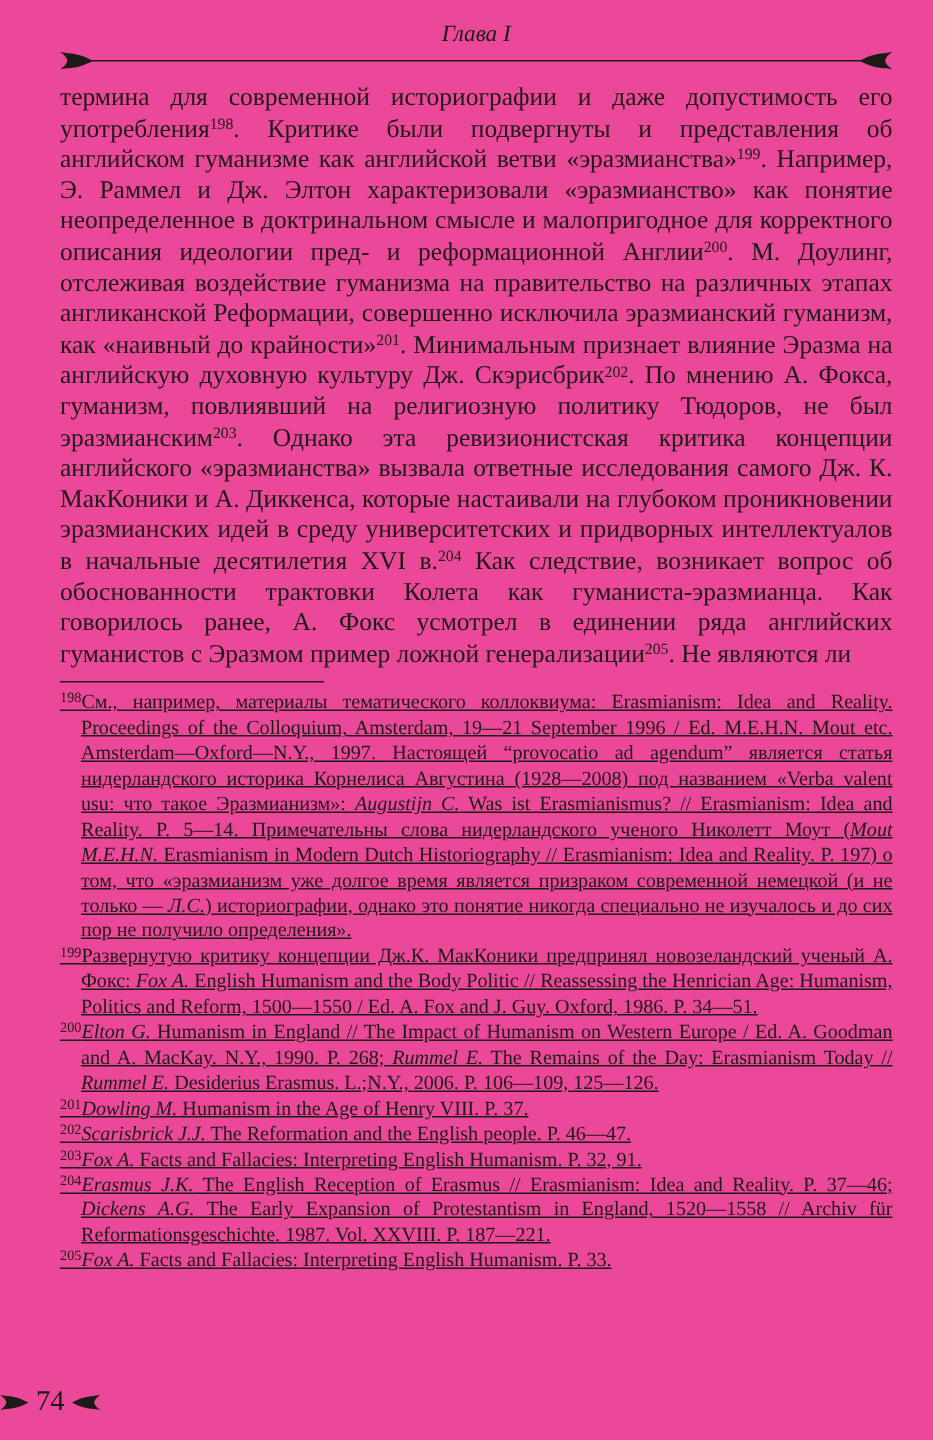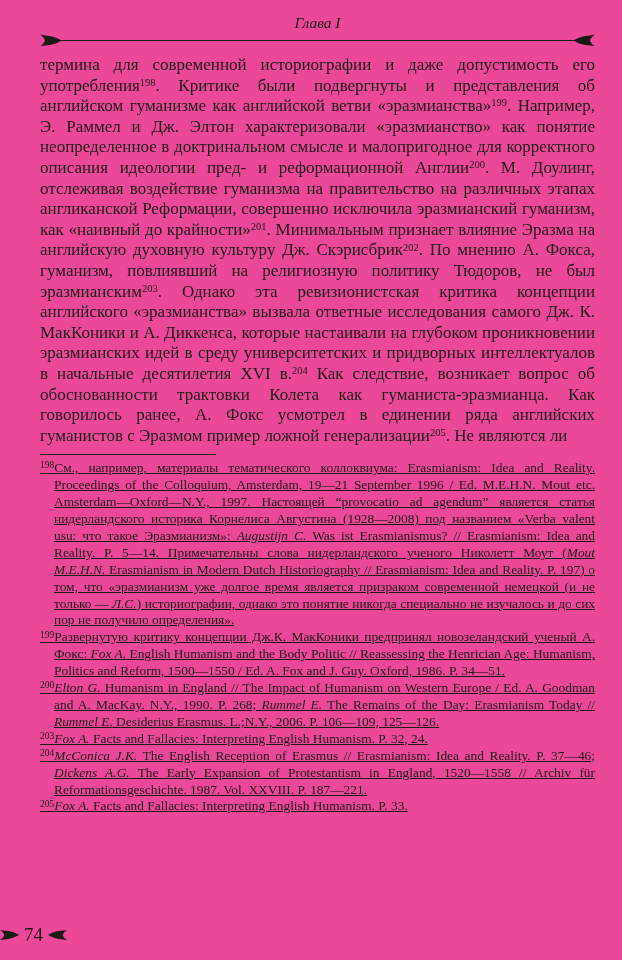--- a/index.html
+++ b/index.html
@@ -114,22 +114,24 @@
   <main>
     <p class="body-text" id="body-paragraph"><span>термина для современной историографии и даже допустимость его употребления</span><sup class="ref">198</sup><span>. Критике были подвергнуты и представления об английском гуманизме как английской ветви «эразмианства»</span><sup class="ref">199</sup><span>. Например, Э. Раммел и Дж. Элтон характеризовали «эразмианство» как понятие неопределенное в доктринальном смысле и малопригодное для корректного описания идеологии пред- и реформационной Англии</span><sup class="ref">200</sup><span>. М. Доулинг, отслеживая воздействие гуманизма на правительство на различных этапах англиканской Реформации, совершенно исключила эразмианский гуманизм, как «наивный до крайности»</span><sup class="ref">201</sup><span>. Минимальным признает влияние Эразма на английскую духовную культуру Дж. Скэрисбрик</span><sup class="ref">202</sup><span>. По мнению А. Фокса, гуманизм, повлиявший на религиозную политику Тюдоров, не был эразмианским</span><sup class="ref">203</sup><span>. Однако эта ревизионистская критика концепции английского «эразмианства» вызвала ответные исследования самого Дж. К. МакКоники и А. Диккенса, которые настаивали на глубоком проникновении эразмианских идей в среду университетских и придворных интеллектуалов в начальные десятилетия XVI в.</span><sup class="ref">204</sup><span> Как следствие, возникает вопрос об обоснованности трактовки Колета как гуманиста-эразмианца. Как говорилось ранее, А. Фокс усмотрел в единении ряда английских гуманистов с Эразмом пример ложной генерализации</span><sup class="ref">205</sup><span>. Не являются ли</span></p>
   </main>
 
   <section class="footnotes">
     <div class="fn-sep"></div>
     <div id="footnotes-list">
         <div class="fn"><sup class="fnnum">198</sup><span>См., например, материалы тематического коллоквиума: Erasmianism: Idea and Reality. Proceedings of the Colloquium, Amsterdam, 19—21 September 1996 / Ed. M.E.H.N. Mout etc. Amsterdam—Oxford—N.Y., 1997. Настоящей “provocatio ad agendum” является статья нидерландского историка Корнелиса Августина (1928—2008) под названием «Verba valent usu: что такое Эразмианизм»: </span><span class="it">Augustijn C.</span><span> Was ist Erasmianismus? // Erasmianism: Idea and Reality. P. 5—14. Примечательны слова нидерландского ученого Николетт Моут (</span><span class="it">Mout M.E.H.N.</span><span> Erasmianism in Modern Dutch Historiography // Erasmianism: Idea and Reality. P. 197) о том, что «эразмианизм уже долгое время является призраком современной немецкой (и не только — </span><span class="it">Л.С.</span><span>) историографии, однако это понятие никогда специально не изучалось и до сих пор не получило определения».</span></div>
         <div class="fn"><sup class="fnnum">199</sup><span>Развернутую критику концепции Дж.К. МакКоники предпринял новозеландский ученый А. Фокс: </span><span class="it">Fox A.</span><span> English Humanism and the Body Politic // Reassessing the Henrician Age: Humanism, Politics and Reform, 1500—1550 / Ed. A. Fox and J. Guy. Oxford, 1986. P. 34—51.</span></div>
         <div class="fn"><sup class="fnnum">200</sup><span class="it">Elton G.</span><span> Humanism in England // The Impact of Humanism on Western Europe / Ed. A. Goodman and A. MacKay. N.Y., 1990. P. 268; </span><span class="it">Rummel E.</span><span> The Remains of the Day: Erasmianism Today // </span><span class="it">Rummel E.</span><span> Desiderius Erasmus. L.;N.Y., 2006. P. 106—109, 125—126.</span></div>
-        <div class="fn"><sup class="fnnum">203</sup><span class="it">Fox A.</span><span> Facts and Fallacies: Interpreting English Humanism. P. 32, 24.</span></div>
-        <div class="fn"><sup class="fnnum">204</sup><span class="it">McConica J.K.</span><span> The English Reception of Erasmus // Erasmianism: Idea and Reality. P. 37—46; </span><span class="it">Dickens A.G.</span><span> The Early Expansion of Protestantism in England, 1520—1558 // Archiv für Reformationsgeschichte. 1987. Vol. XXVIII. P. 187—221.</span></div>
+        <div class="fn"><sup class="fnnum">201</sup><span class="it">Dowling M.</span><span> Humanism in the Age of Henry VIII. P. 37.</span></div>
+        <div class="fn"><sup class="fnnum">202</sup><span class="it">Scarisbrick J.J.</span><span> The Reformation and the English people. P. 46—47.</span></div>
+        <div class="fn"><sup class="fnnum">203</sup><span class="it">Fox A.</span><span> Facts and Fallacies: Interpreting English Humanism. P. 32, 91.</span></div>
+        <div class="fn"><sup class="fnnum">204</sup><span class="it">Erasmus J.K.</span><span> The English Reception of Erasmus // Erasmianism: Idea and Reality. P. 37—46; </span><span class="it">Dickens A.G.</span><span> The Early Expansion of Protestantism in England, 1520—1558 // Archiv für Reformationsgeschichte. 1987. Vol. XXVIII. P. 187—221.</span></div>
         <div class="fn"><sup class="fnnum">205</sup><span class="it">Fox A.</span><span> Facts and Fallacies: Interpreting English Humanism. P. 33.</span></div>
       </div>
   </section>
 
   <footer class="page-footer">
     <span class="fleuron">
       <svg width="19" height="12" viewBox="0 0 26 14" fill="#1d1b18" xmlns="http://www.w3.org/2000/svg">
         <path d="M26 7 C19 3.2 14 1.6 6 1 C2.2 0.7 0 0 0 0 C3.4 2.6 5.2 4.2 5.8 7 C5.2 9.8 3.4 11.4 0 14 C0 14 2.2 13.3 6 13 C14 12.4 19 10.8 26 7 Z"></path>
       </svg>
     </span>

